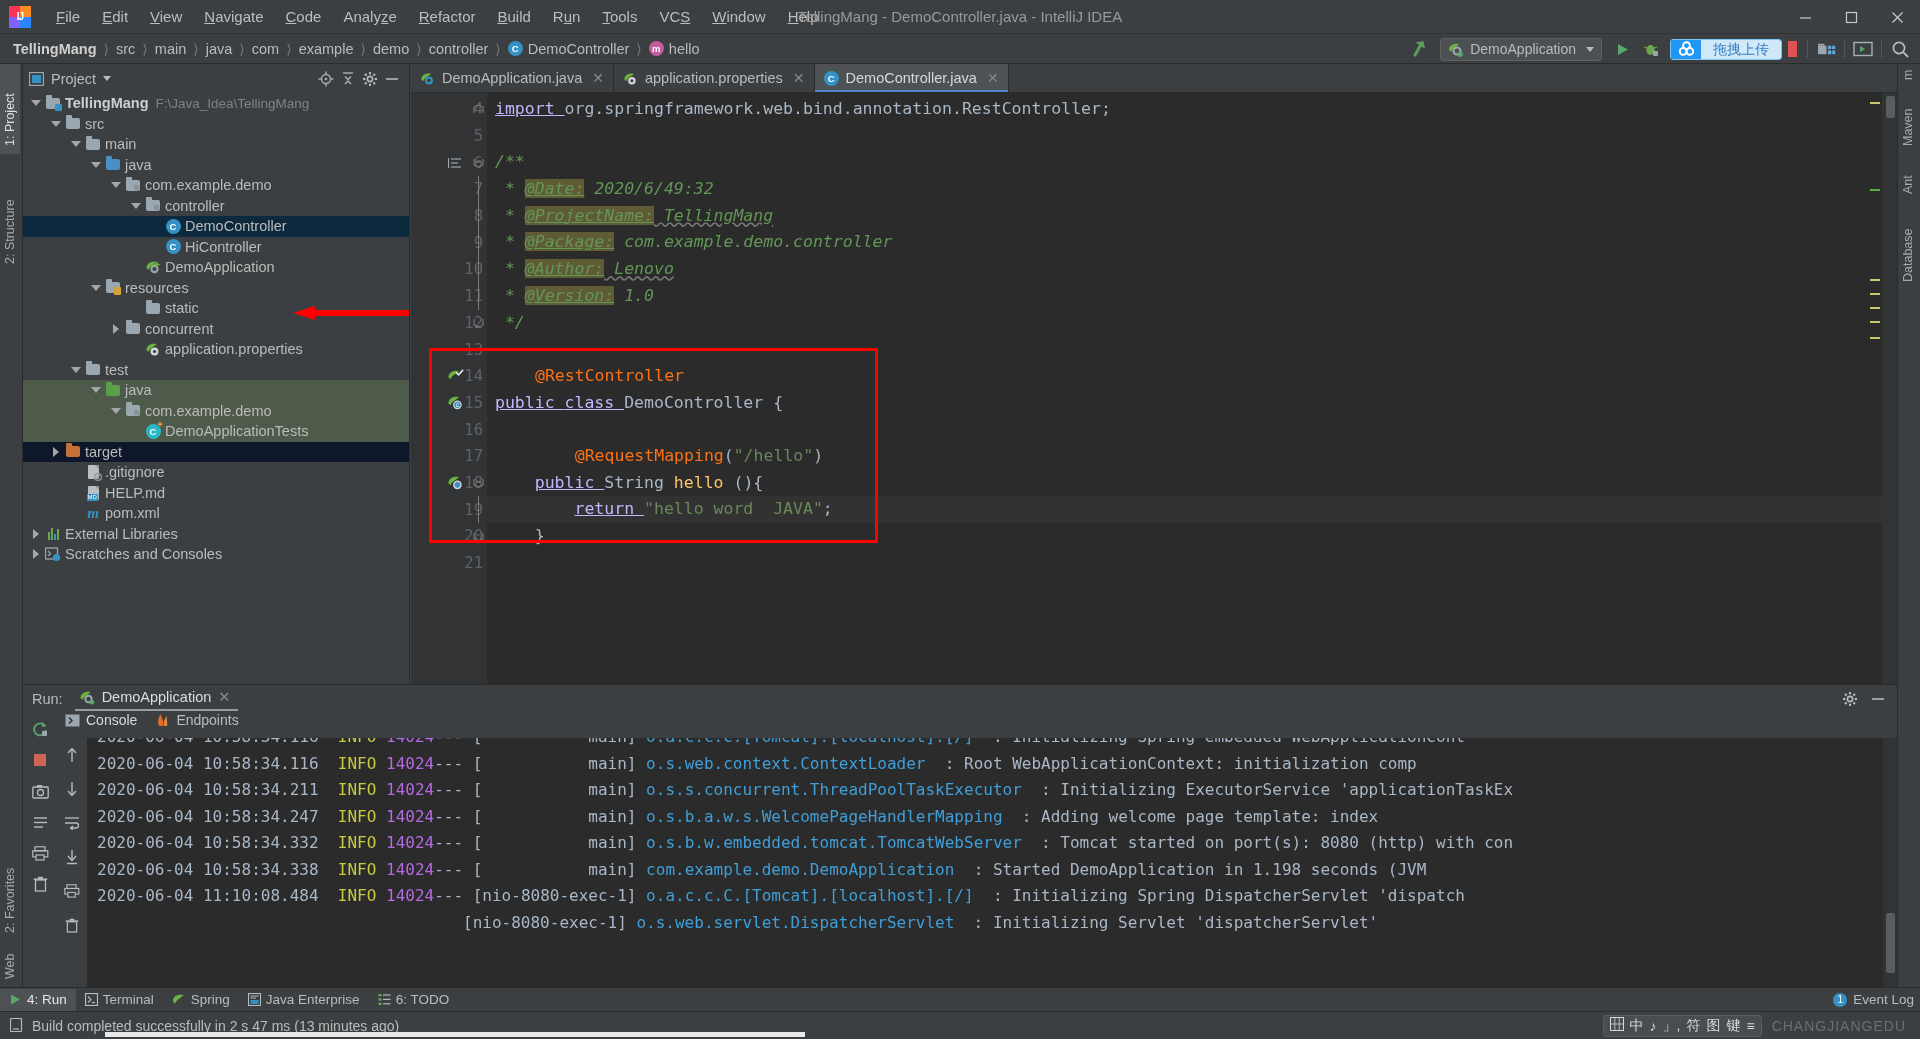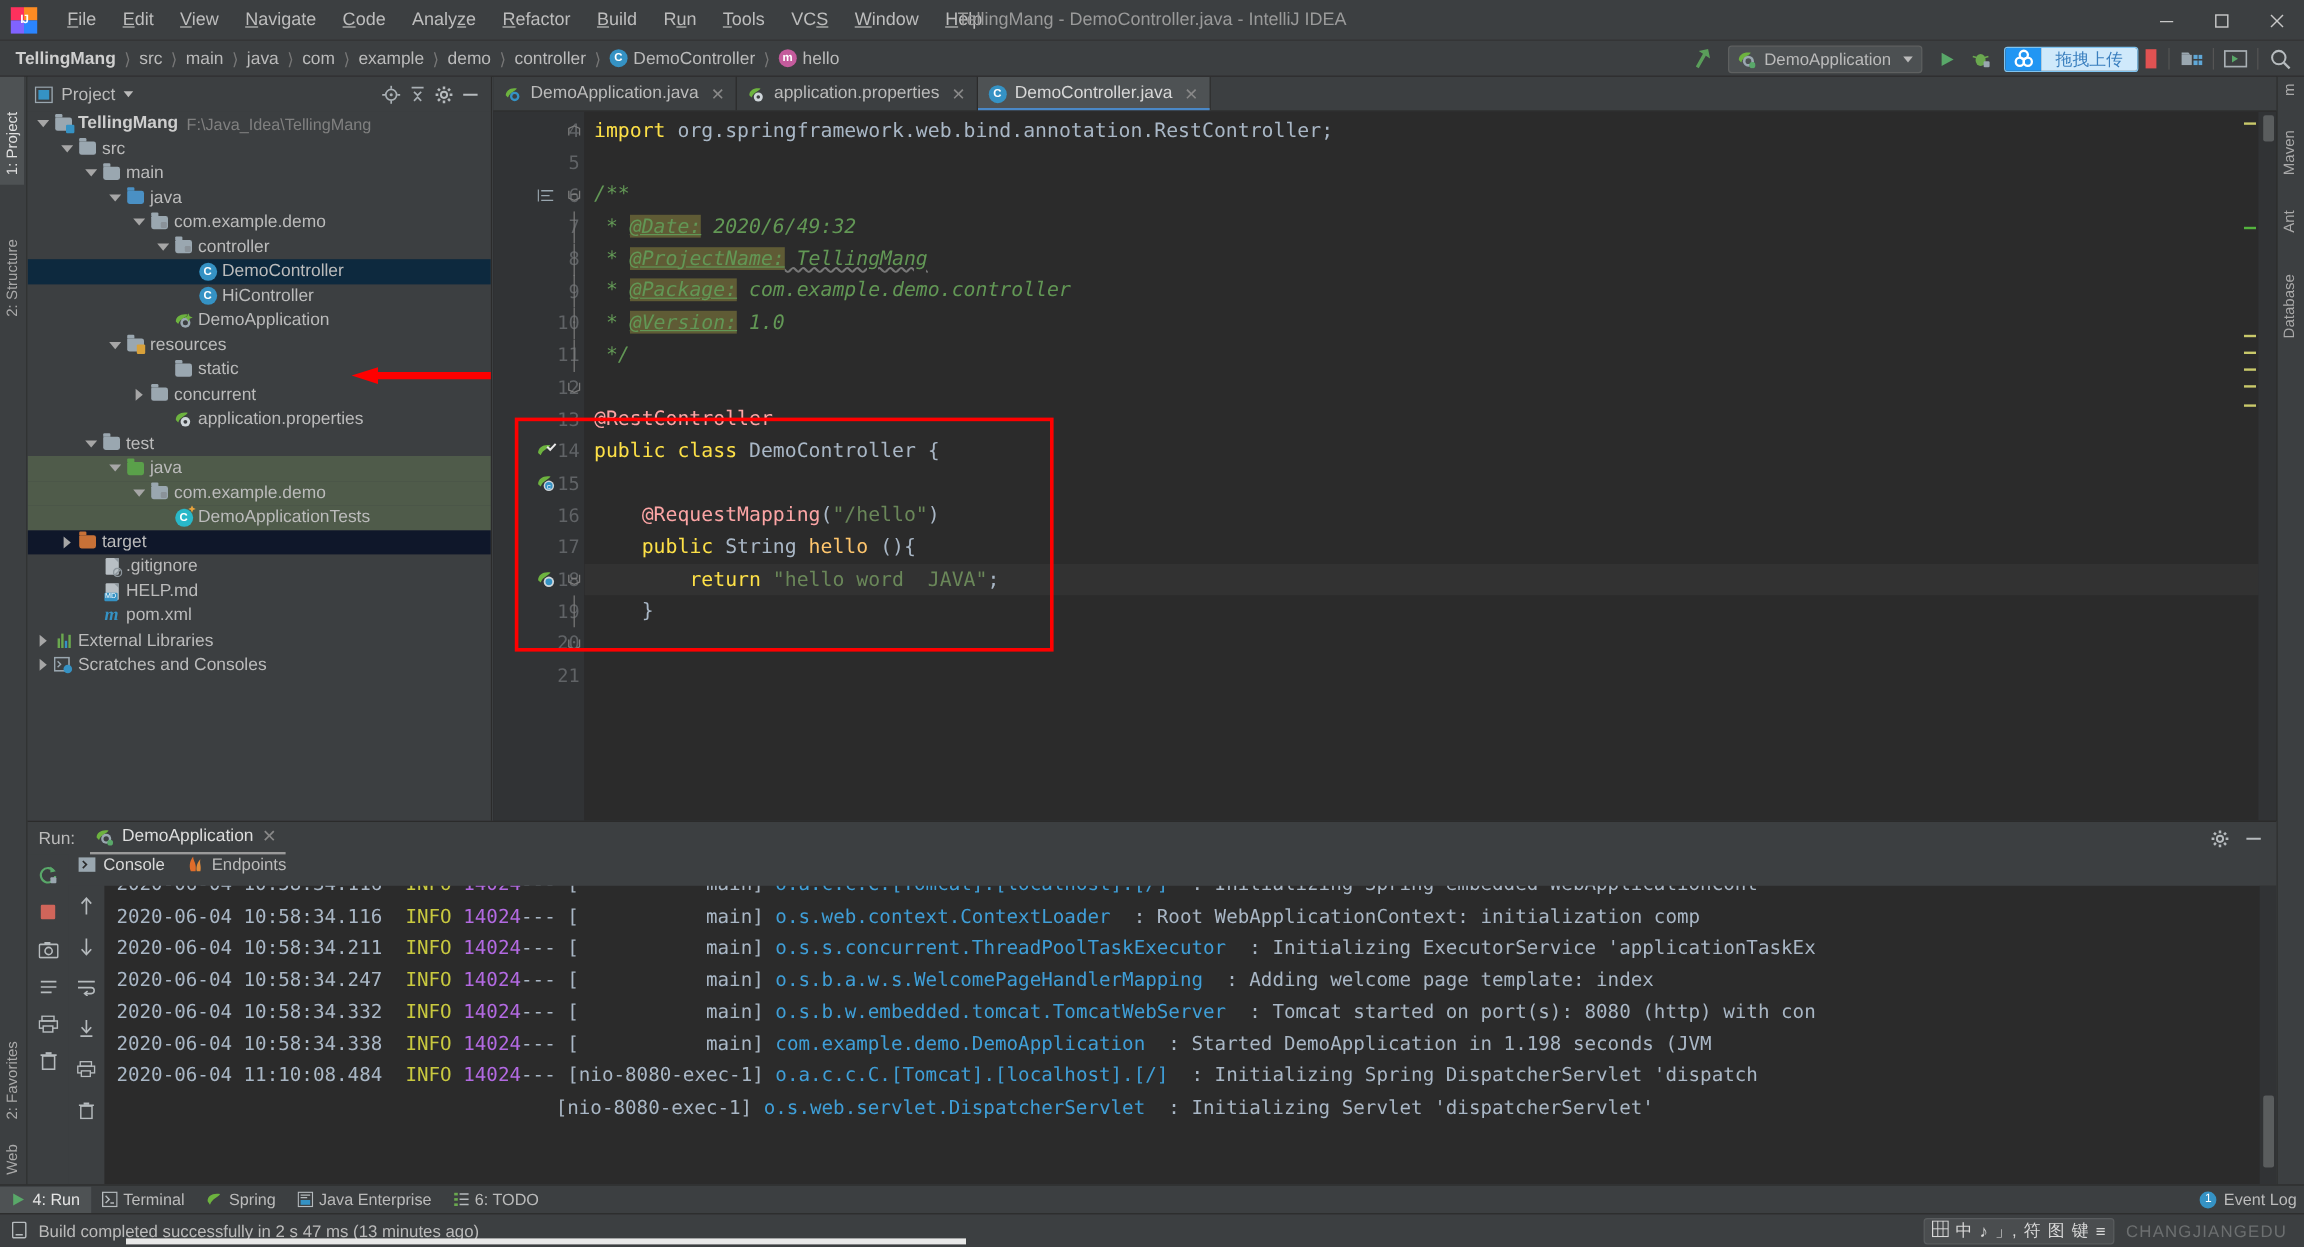--- a/index.html
+++ b/index.html
@@ -202,23 +202,23 @@
   }
   .gline { height: 26.7px; display:flex; align-items:center; justify-content:flex-end; padding-right: 4px; position:relative; }
   .gmark { position:absolute; left: 34px; width:20px; height:20px; display:flex; align-items:center; justify-content:center;}
   .gfold { position:absolute; left: 60px; width: 14px; height: 26px; display:flex;align-items:center;justify-content:center; }
   .code {
     flex: 1; background: #2b2b2b; position: relative; padding-top: 3px;
     font-family: "DejaVu Sans Mono", monospace; font-size: 16.5px; overflow: hidden;
   }
   .cline { height: 26.7px; line-height: 26.7px; white-space: pre; padding-left: 8px; }
   .cline.hl { background: #323232; }
-  .kw { color: #fde047; }
+  .kw { color: #c4b5fd; text-decoration: underline; }
   .id { color: #a9b7c6; }
-  .ann { color: #fca5a5; }
+  .ann { color: #f97316; margin-left: 40px; }
   .str { color: #6a8759; }
   .cmt { color: #629755; font-style: italic; }
   .cmttag { color: #629755; font-style: italic; text-decoration: underline; background:#5f5b35; }
   .cls { color: #a9b7c6; }
   .mth { color: #ffc66d; }
   .wavy { text-decoration: underline; text-decoration-style: wavy; text-decoration-color: #787878; }
 
   .red-box {
     position: absolute; left: 18px; top: 255px; width: 449px; height: 195px;
     border: 3px solid #ff0000; pointer-events: none; z-index: 5;
@@ -986,20 +986,21 @@
           </div>
       </div>
 
       <div class="code">
         <div class="cline"><span class="kw">import </span><span class="id">org.springframework.web.bind.annotation.RestController;</span></div>
         <div class="cline">&nbsp;</div>
         <div class="cline"><span class="cmt">/**</span></div>
         <div class="cline"><span class="cmt"> * </span><span class="cmttag">@Date:</span><span class="cmt"> 2020/6/49:32</span></div>
         <div class="cline"><span class="cmt"> * </span><span class="cmttag">@ProjectName:</span><span class="cmt wavy"> TellingMang</span></div>
         <div class="cline"><span class="cmt"> * </span><span class="cmttag">@Package:</span><span class="cmt"> com.example.demo.controller</span></div>
+        <div class="cline"><span class="cmt"> * </span><span class="cmttag">@Author:</span><span class="cmt wavy"> Lenovo</span></div>
         <div class="cline"><span class="cmt"> * </span><span class="cmttag">@Version:</span><span class="cmt"> 1.0</span></div>
         <div class="cline"><span class="cmt"> */</span></div>
         <div class="cline">&nbsp;</div>
         <div class="cline"><span class="ann">@RestController</span></div>
         <div class="cline"><span class="kw">public </span><span class="kw">class </span><span class="cls">DemoController </span><span class="id">{</span></div>
         <div class="cline">&nbsp;</div>
         <div class="cline"><span class="ann">    @RequestMapping</span><span class="id">(</span><span class="str">"/hello"</span><span class="id">)</span></div>
         <div class="cline"><span class="id">    </span><span class="kw">public </span><span class="cls">String </span><span class="mth">hello </span><span class="id">(){</span></div>
         <div class="cline hl"><span class="id">        </span><span class="kw">return </span><span class="str">"hello word  JAVA"</span><span class="id">;</span></div>
         <div class="cline"><span class="id">    }</span></div>

